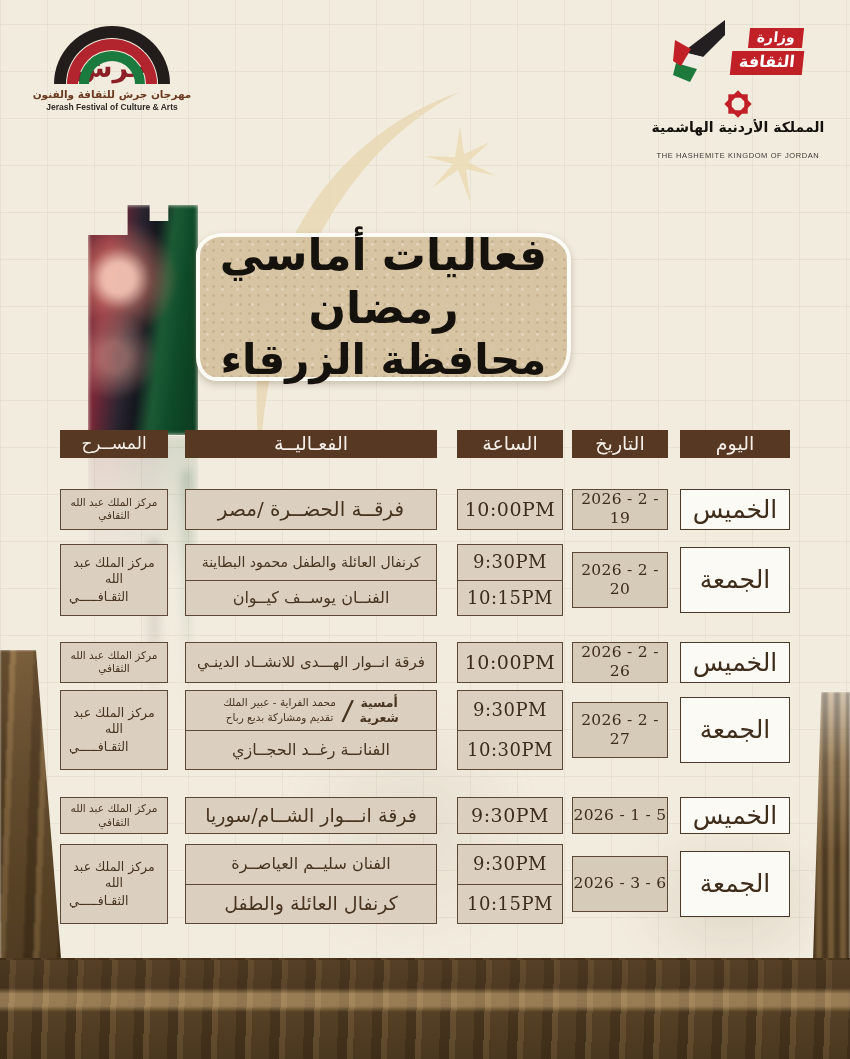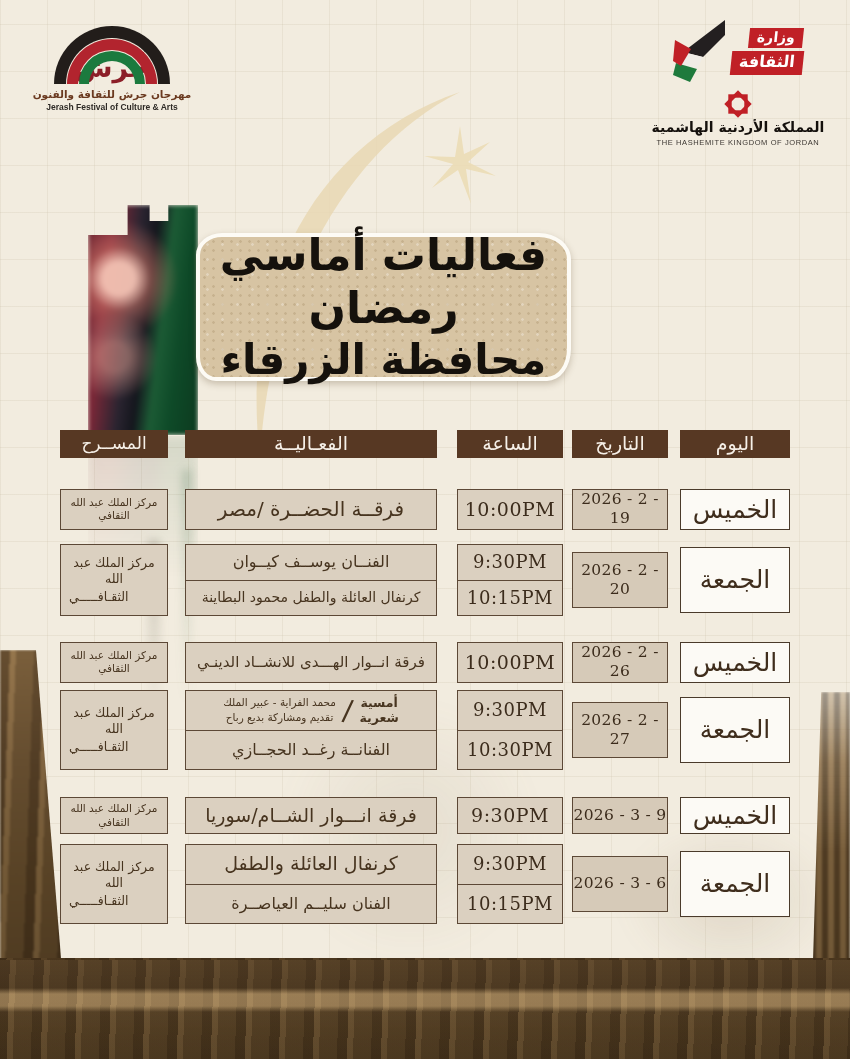--- a/index.html
+++ b/index.html
@@ -65,21 +65,21 @@
     font-family:"Liberation Sans",sans-serif;}
   .ministry{position:absolute;right:22px;top:20px;width:180px;z-index:3;
     display:flex;flex-direction:column;align-items:center;text-align:center;}
   .moc-top{display:flex;align-items:center;gap:4px;}
   .moc-words{display:flex;flex-direction:column;align-items:flex-end;gap:3px;}
   .moc-w1,.moc-w2{background:#c02026;color:#fff;font-weight:bold;transform:skewX(-6deg);line-height:1.15;}
   .moc-w1{font-size:14px;padding:1px 8px 3px;}
   .moc-w2{font-size:16px;padding:2px 8px 4px;}
   .moc-star{margin-top:5px;}
   .moc-kingdom-ar{font-size:14px;font-weight:bold;color:#14100c;}
-  .moc-kingdom-en{margin-top:3px;font-size:7.5px;letter-spacing:.6px;color:#3c3732;
+  .moc-kingdom-en{margin-top:16px;font-size:7.5px;letter-spacing:.6px;color:#3c3732;
     font-family:"Liberation Sans",sans-serif;}
   
   .title-plaque{position:absolute;left:196px;top:233px;width:375px;height:148px;z-index:3;
     box-sizing:border-box;border:4px solid #fdfbf5;
     border-radius:26px 32px 24px 20px / 22px 26px 32px 24px;
     background-color:#d7c4a3;
     background-image:
       radial-gradient(rgba(255,255,255,.28) 1px, transparent 1.6px),
       radial-gradient(rgba(160,135,95,.30) 1px, transparent 1.6px);
     background-size:15px 15px, 9px 9px;
@@ -207,22 +207,22 @@
       <div class="cell c-date">2026 - 2 - 19</div>
       <div class="cell c-day">الخميس</div>
     </div>
 
     <div class="row r-t2 r-tall mt18">
       <div class="cell c-venue venue-two">
         <span>مركز الملك عبد الله</span>
         <span>الثقـافـــــي</span>
       </div>
       <div class="cell c-event split">
+        <div class="half fs14">كرنفال العائلة والطفل محمود البطاينة</div>
         <div class="half fs16">الفنــان يوســف كيــوان</div>
-        <div class="half fs14">كرنفال العائلة والطفل محمود البطاينة</div>
       </div>
       <div class="cell c-time split time-split">
         <div class="half">9:30PM</div>
         <div class="half">10:15PM</div>
       </div>
       <div class="cell c-date">2026 - 2 - 20</div>
       <div class="cell c-day">الجمعة</div>
     </div>
 
     <div class="row r-s mt26">
@@ -259,32 +259,32 @@
         <div class="half">10:30PM</div>
       </div>
       <div class="cell c-date">2026 - 2 - 27</div>
       <div class="cell c-day">الجمعة</div>
     </div>
 
     <div class="row r-s mt27">
       <div class="cell c-venue">مركز الملك عبد الله الثقافي</div>
       <div class="cell c-event fs19">فرقة انـــوار الشــام/سوريا</div>
       <div class="cell c-time">9:30PM</div>
-      <div class="cell c-date">2026 - 3 - 9</div>
+      <div class="cell c-date">2026 - 1 - 5</div>
       <div class="cell c-day">الخميس</div>
     </div>
 
     <div class="row r-t6 r-tall mt10">
       <div class="cell c-venue venue-two">
         <span>مركز الملك عبد الله</span>
         <span>الثقـافـــــي</span>
       </div>
       <div class="cell c-event split">
+        <div class="half fs16">الفنان سليــم العياصــرة</div>
         <div class="half fs19">كرنفال العائلة والطفل</div>
-        <div class="half fs16">الفنان سليــم العياصــرة</div>
       </div>
       <div class="cell c-time split time-split">
         <div class="half">9:30PM</div>
         <div class="half">10:15PM</div>
       </div>
       <div class="cell c-date">2026 - 3 - 6</div>
       <div class="cell c-day">الجمعة</div>
     </div>
 
   </div>

